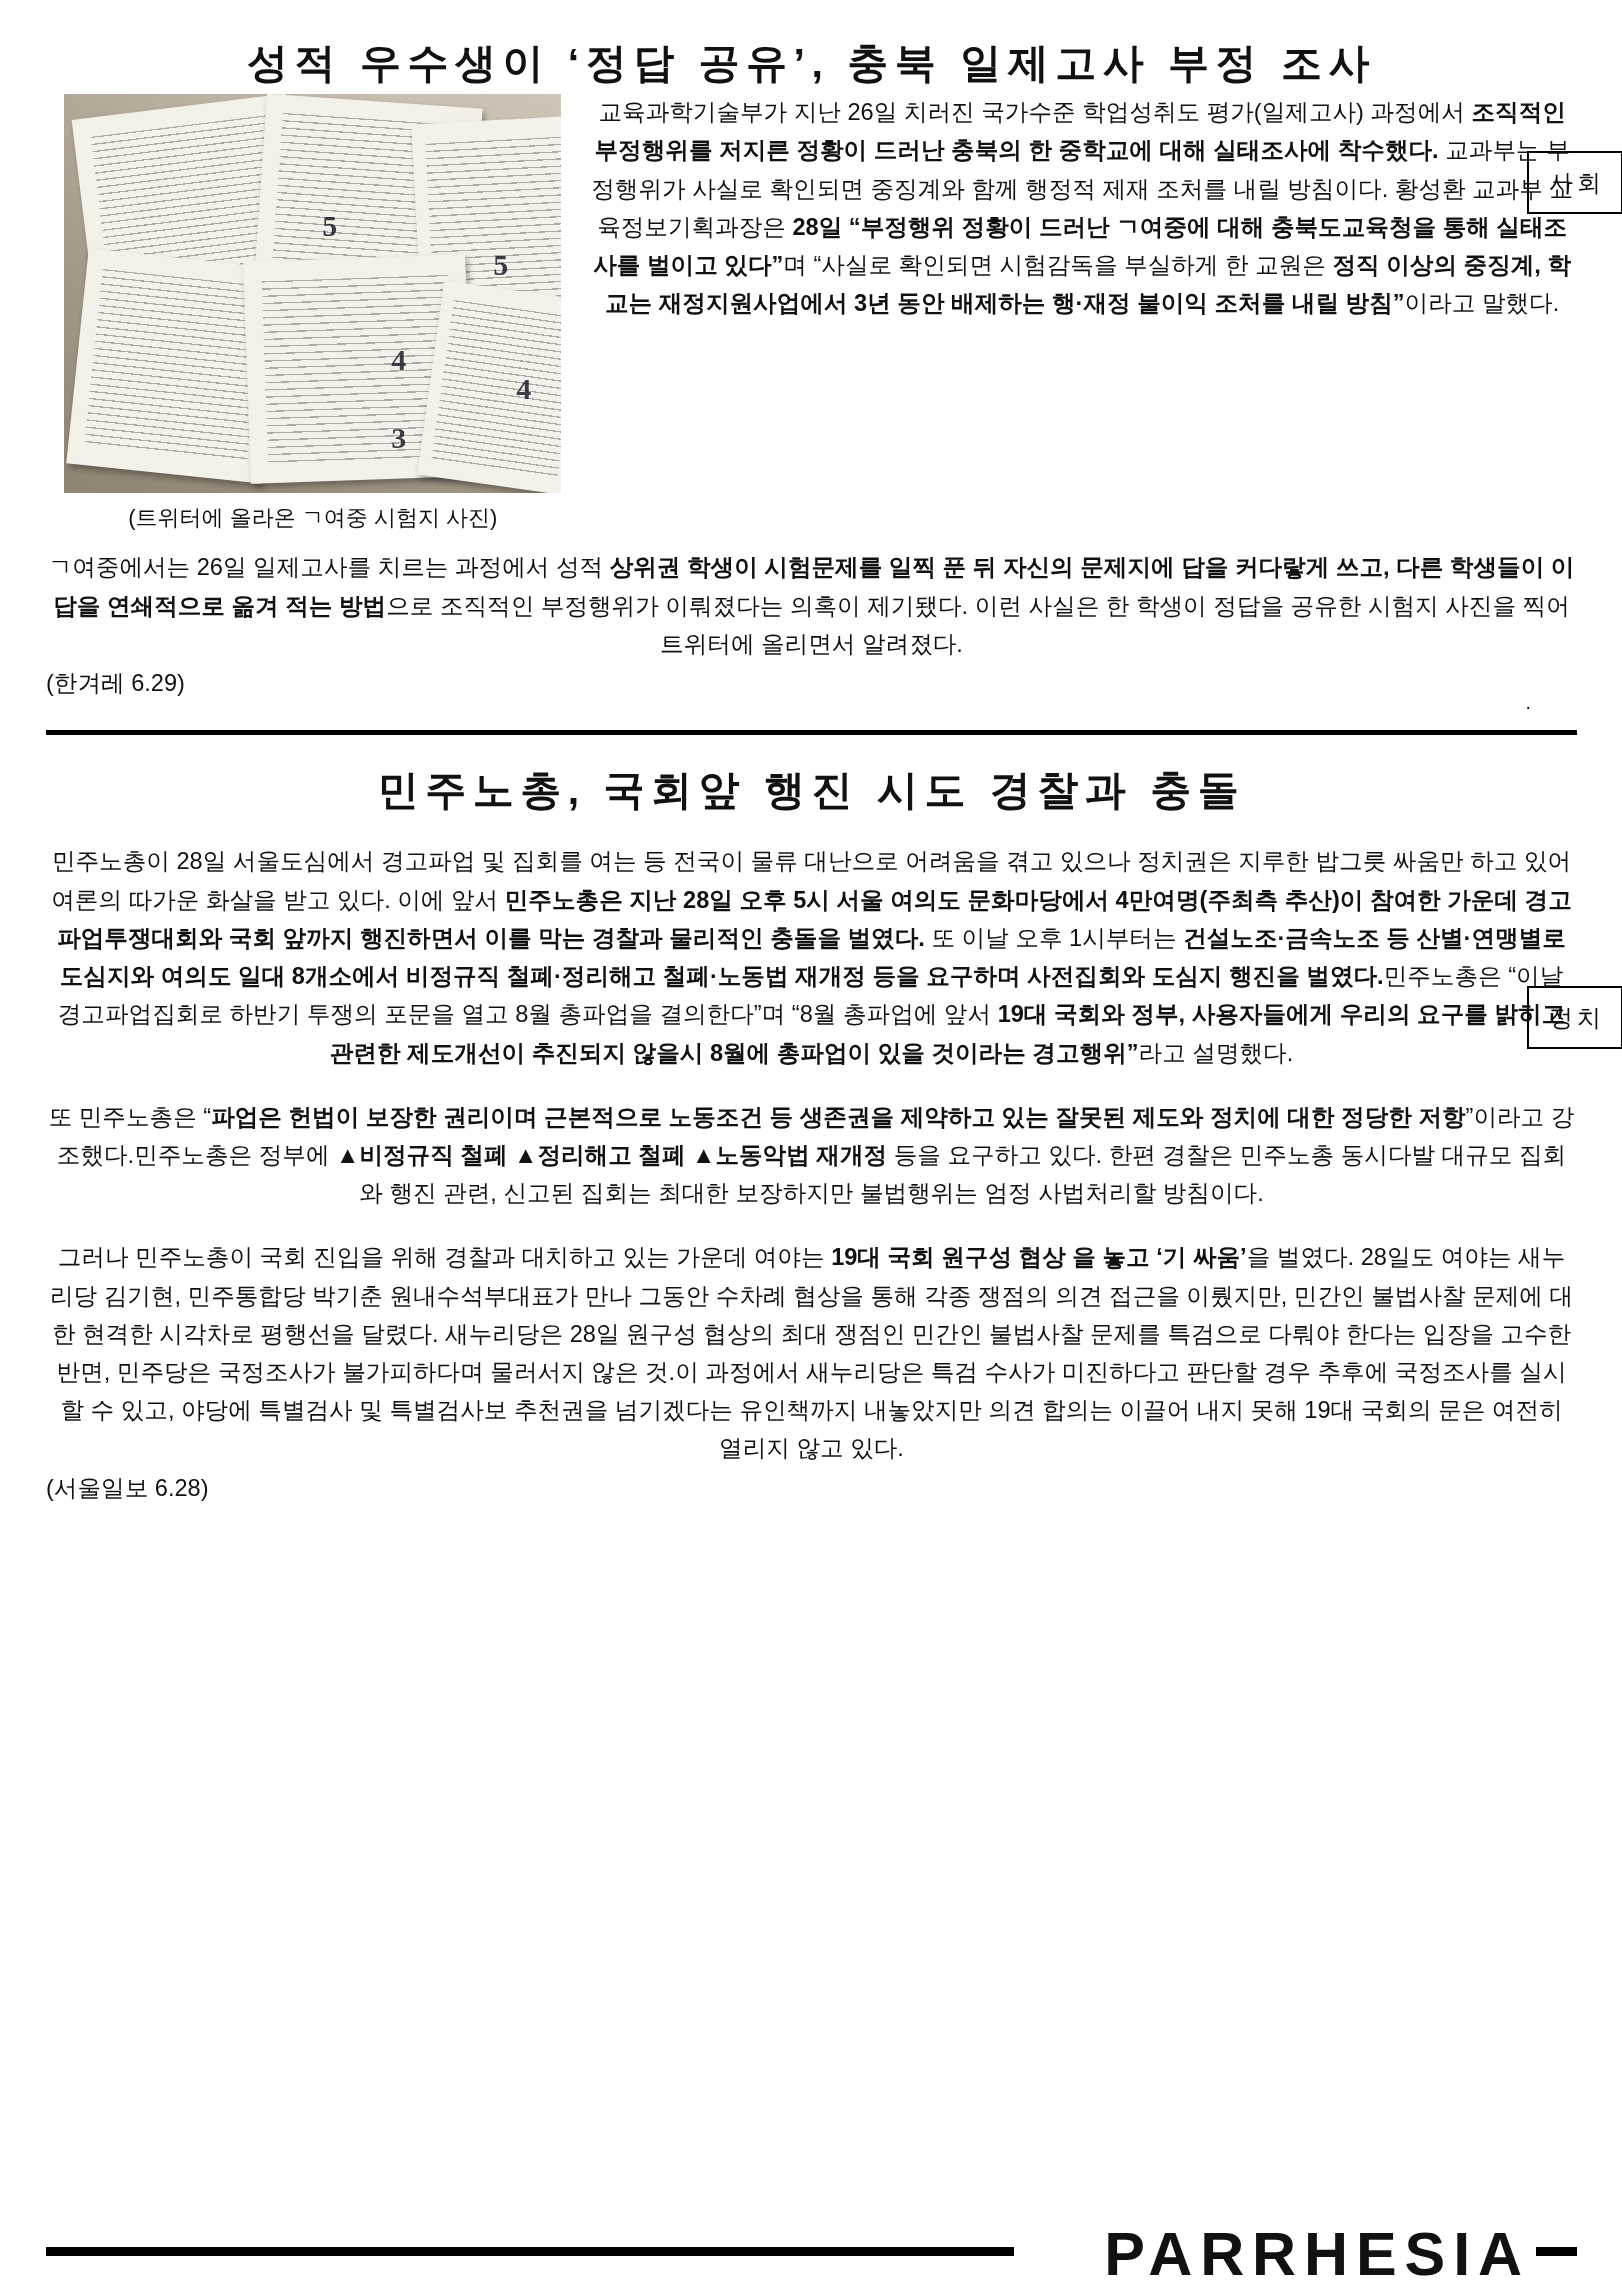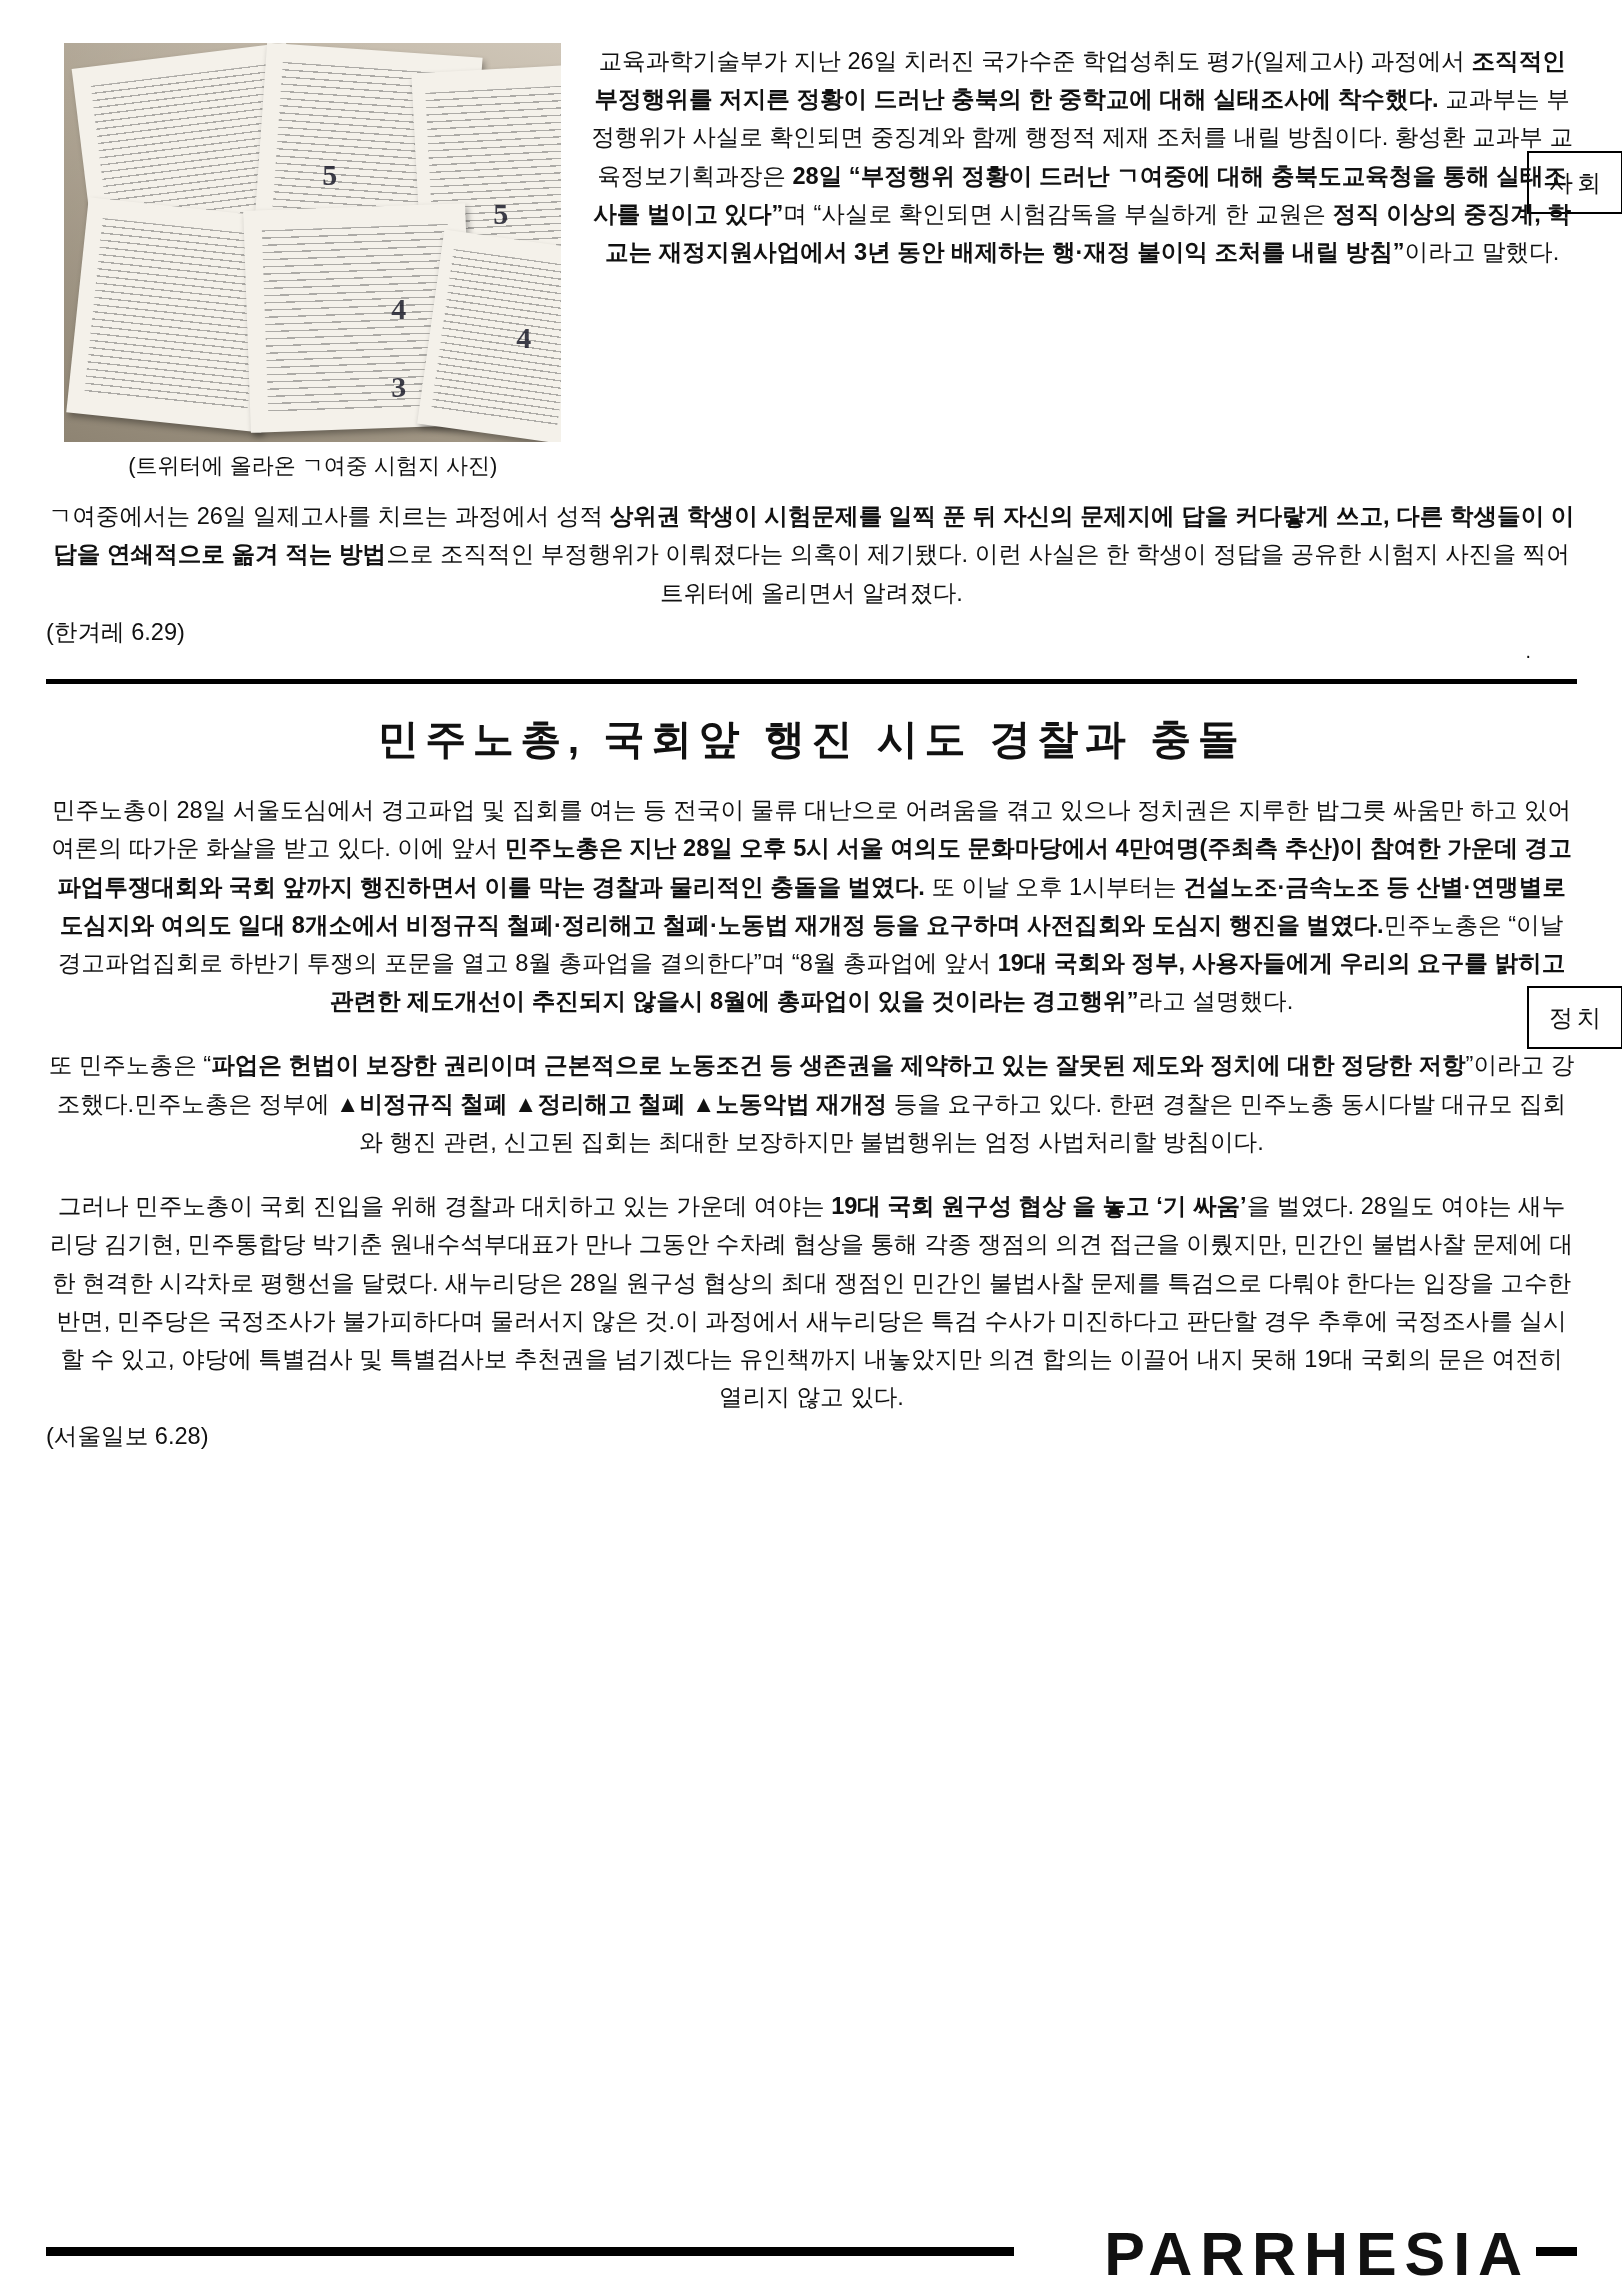--- a/index.html
+++ b/index.html
@@ -219,20 +219,21 @@
 </style>
 </head>
 <body>
 
 <div class="page">
 
 
   <div class="section-tag" id="tag-society">사회</div>
 
   <div class="article1">
+    <h1 class="headline" id="headline-society">성적 우수생이 ‘정답 공유’, 충북 일제고사 부정 조사</h1>
 
     <div class="photo-block">
       <div class="photo">
         <div class="paper p1">
             <div class="ruled"></div>
           </div>
         <div class="paper p2">
             <div class="ruled"></div>
           </div>
         <div class="paper p3">

